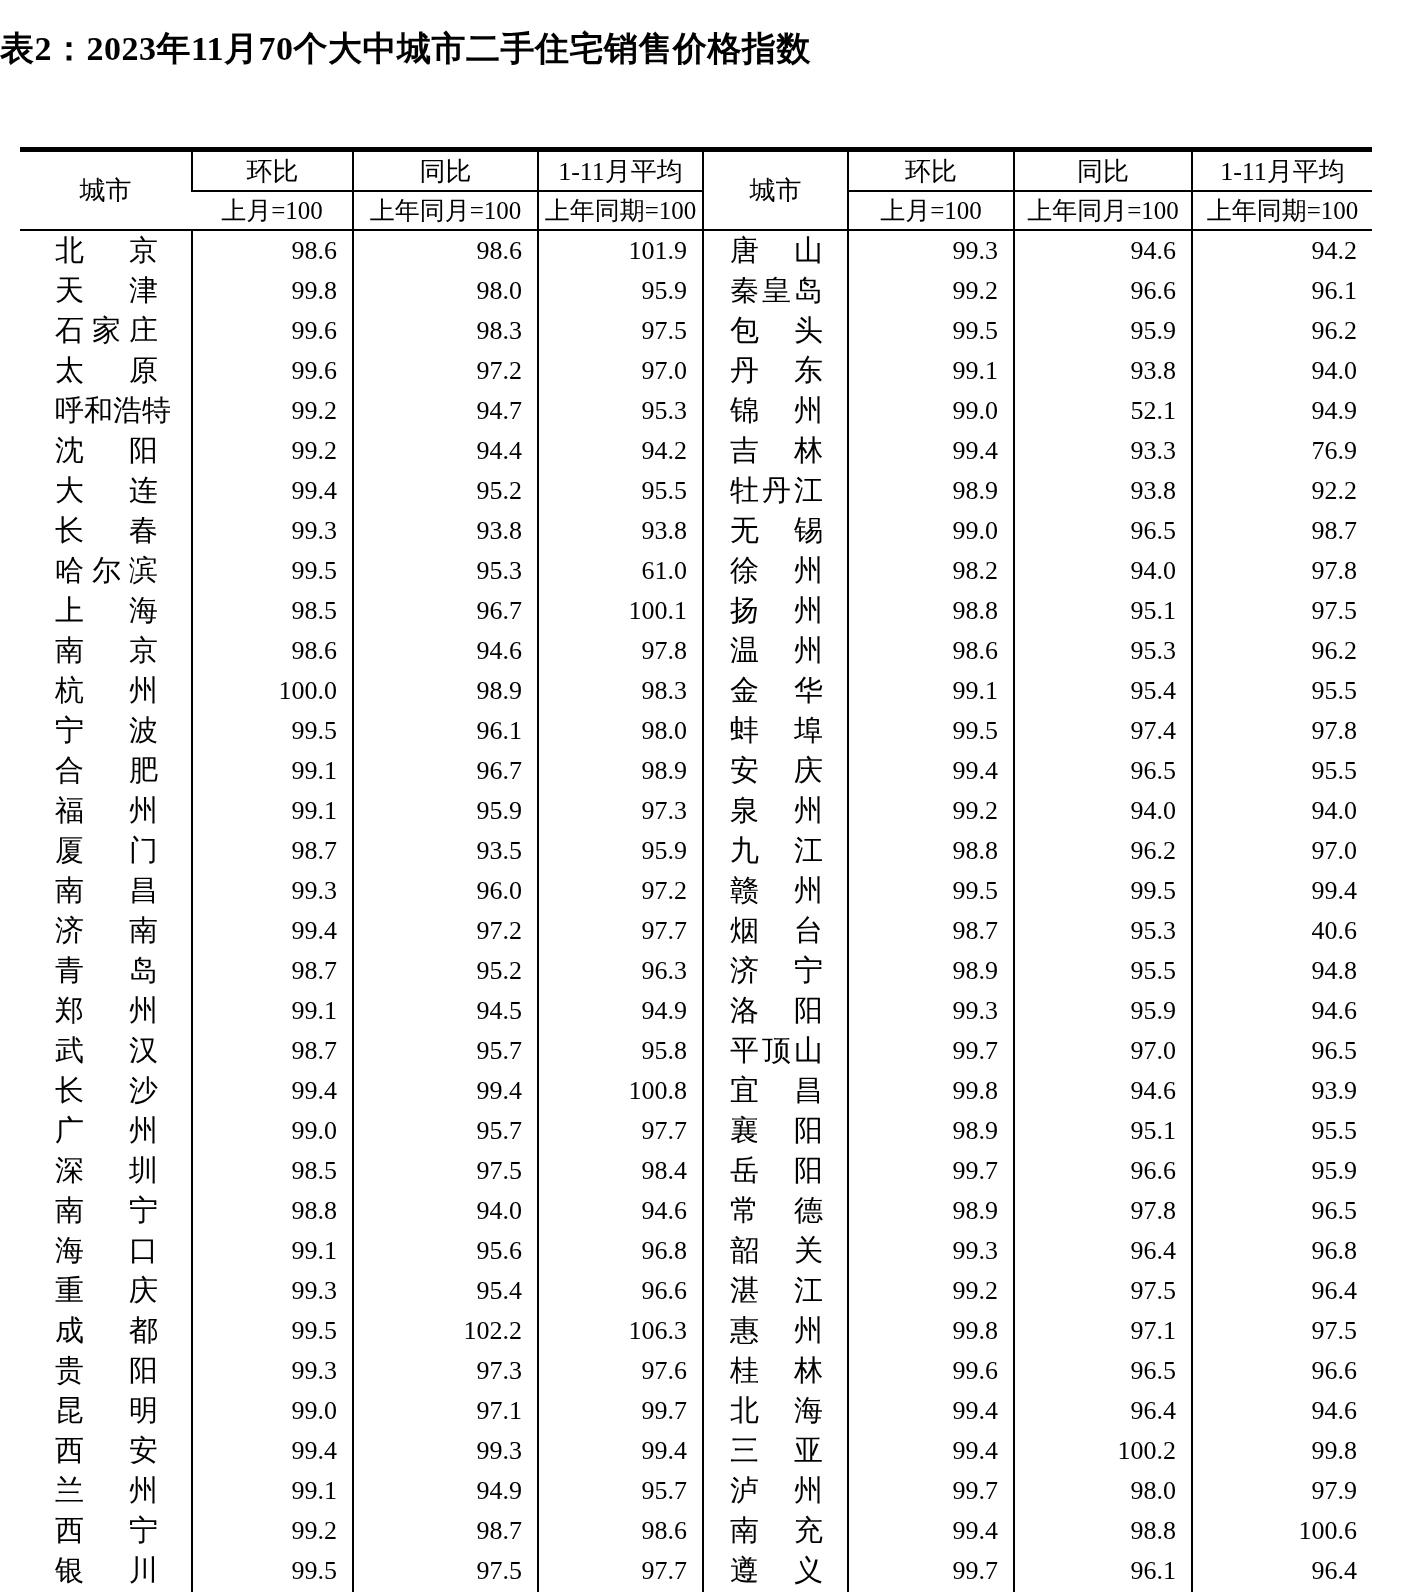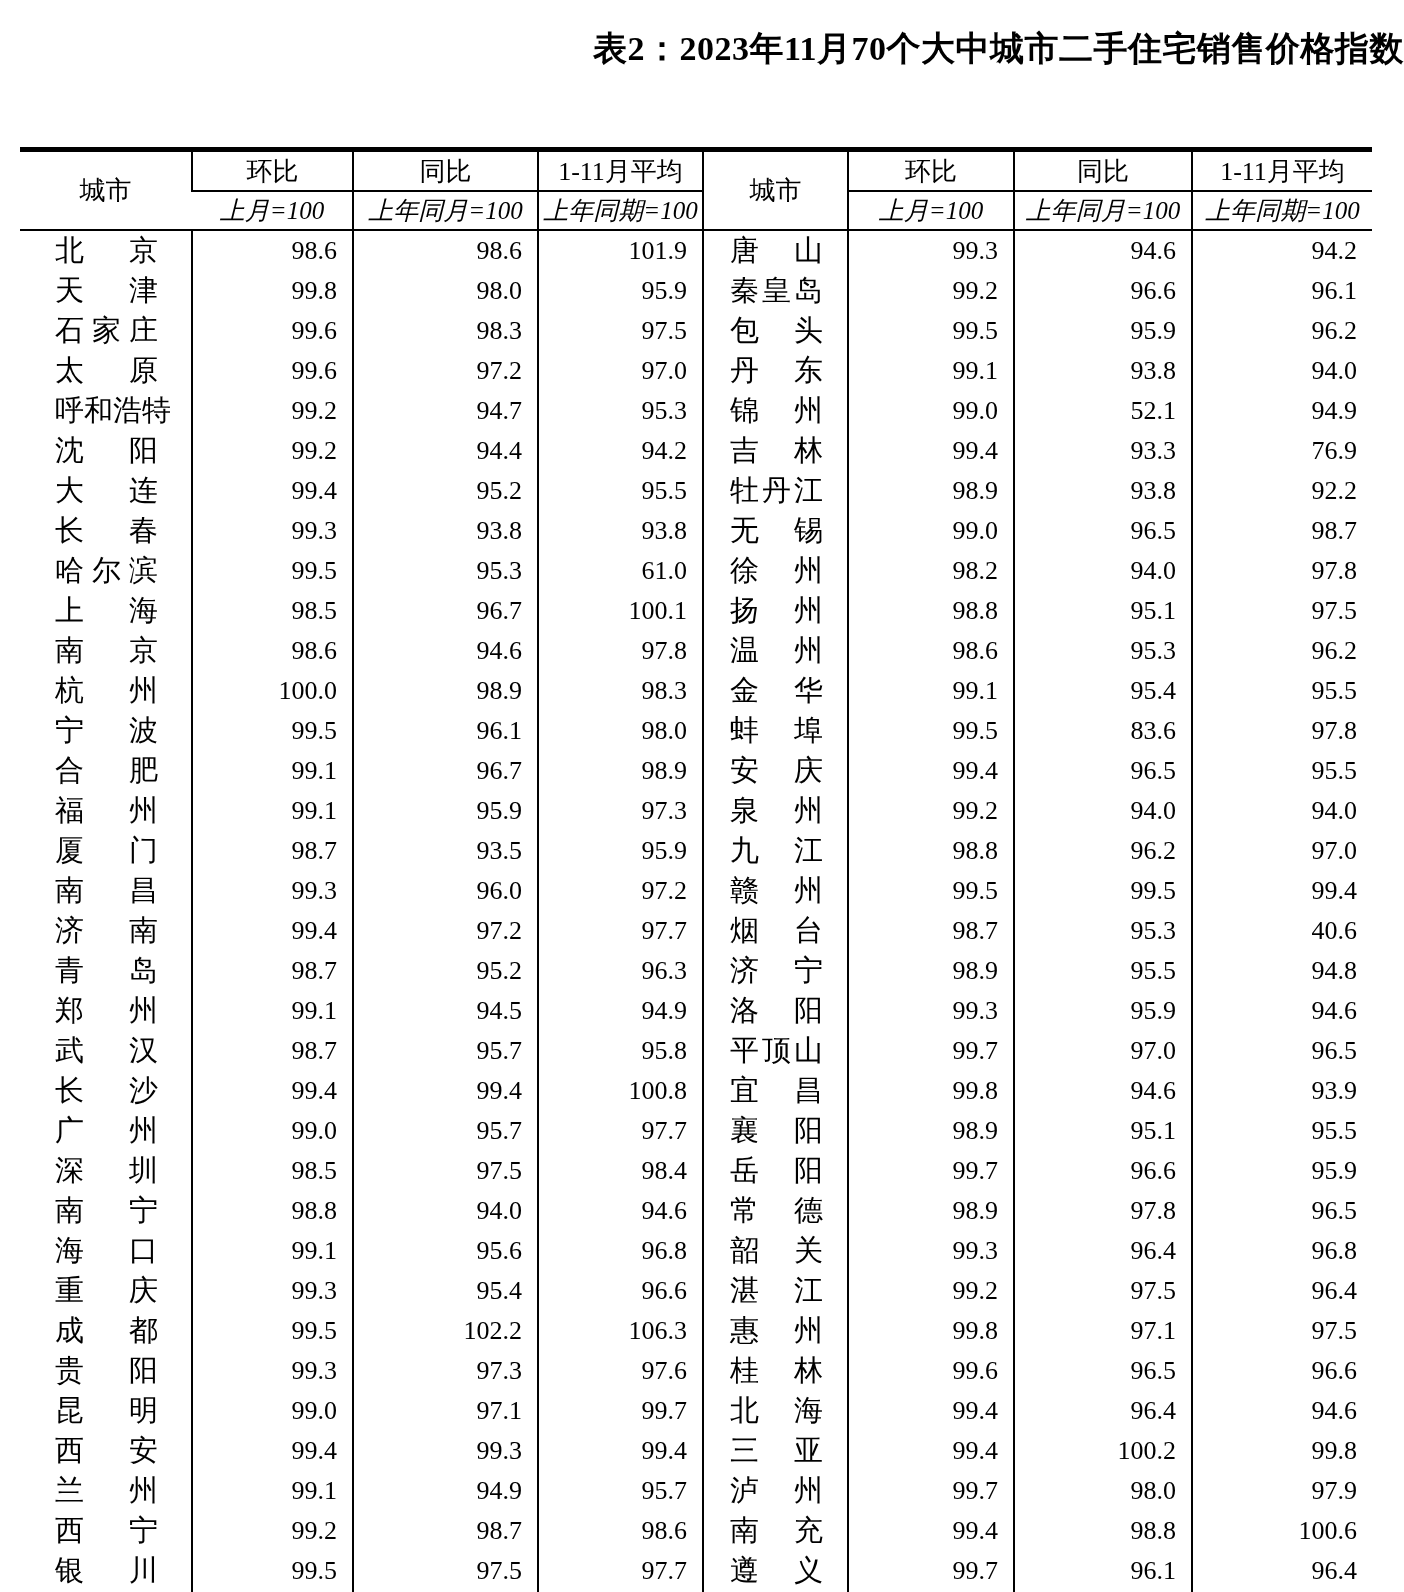--- a/index.html
+++ b/index.html
@@ -13,21 +13,21 @@
     height: 1592px;
     color: #000000;
     font-family: "Liberation Sans", sans-serif;
     overflow: hidden;
   }
   .page-title {
     position: absolute;
     top: 26px;
     left: 0;
     width: 100%;
-    text-align: right;
+    text-align: left;
     font-family: "Liberation Serif", serif;
     font-weight: bold;
     font-size: 34px;
     letter-spacing: 0.5px;
     white-space: nowrap;
   }
   table.price-table {
     position: absolute;
     left: 20px;
     top: 147px;
@@ -59,21 +59,20 @@
   }
   thead th.city-hdr {
     font-size: 27px;
     border-bottom: 2px solid #000000;
     text-align: center;
   }
   thead tr.hdr-bot th {
     height: 37px;
     border-bottom: 2px solid #000000;
     font-size: 25px;
-    font-style: italic;
   }
   tbody td {
     height: 37.71px;
     vertical-align: middle;
   }
   tbody td.num {
     text-align: right;
     padding-right: 15px;
     font-family: "Liberation Serif", serif;
     font-size: 26px;
@@ -382,21 +381,21 @@
         <td class="num">99.5</td>
         <td class="num">96.1</td>
         <td class="num">98.0</td>
         <td class="city right">
           <span class="jchars">
             <span>蚌</span>
             <span>埠</span>
           </span>
         </td>
         <td class="num">99.5</td>
-        <td class="num">83.6</td>
+        <td class="num">97.4</td>
         <td class="num">97.8</td>
       </tr>
       <tr>
         <td class="city left">
           <span class="jchars">
             <span>合</span>
             <span>肥</span>
           </span>
         </td>
         <td class="num">99.1</td>

